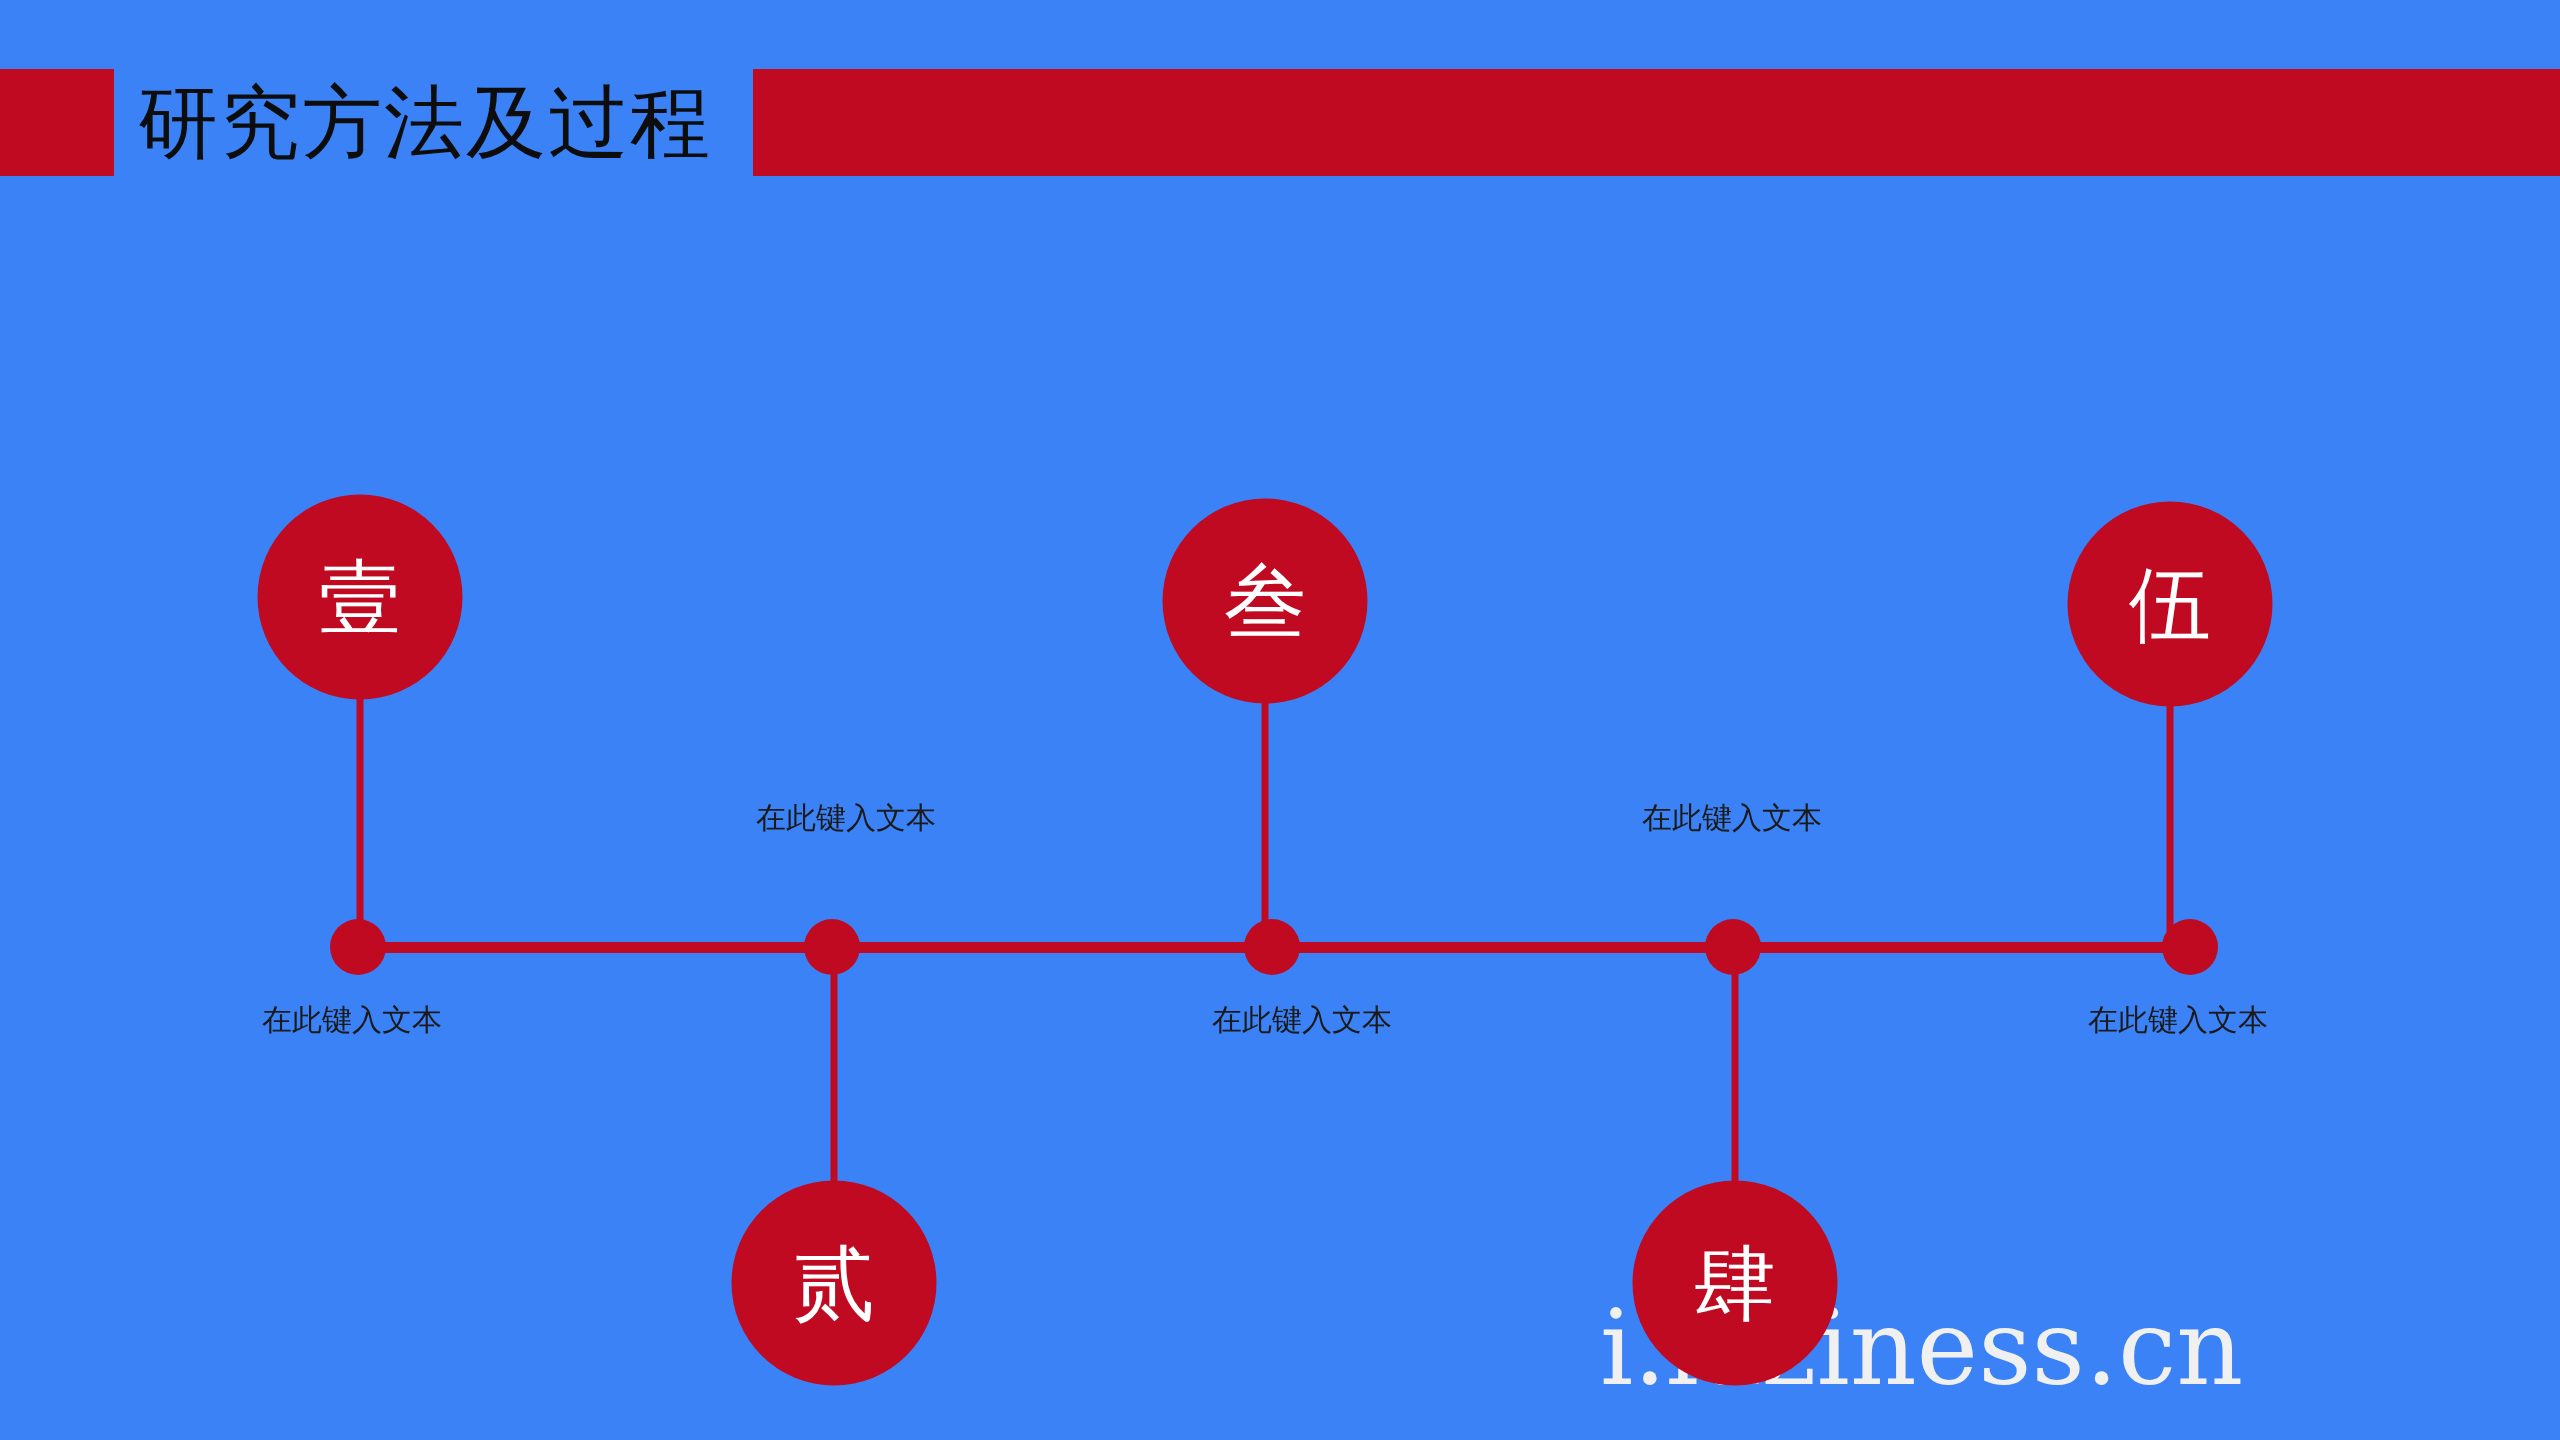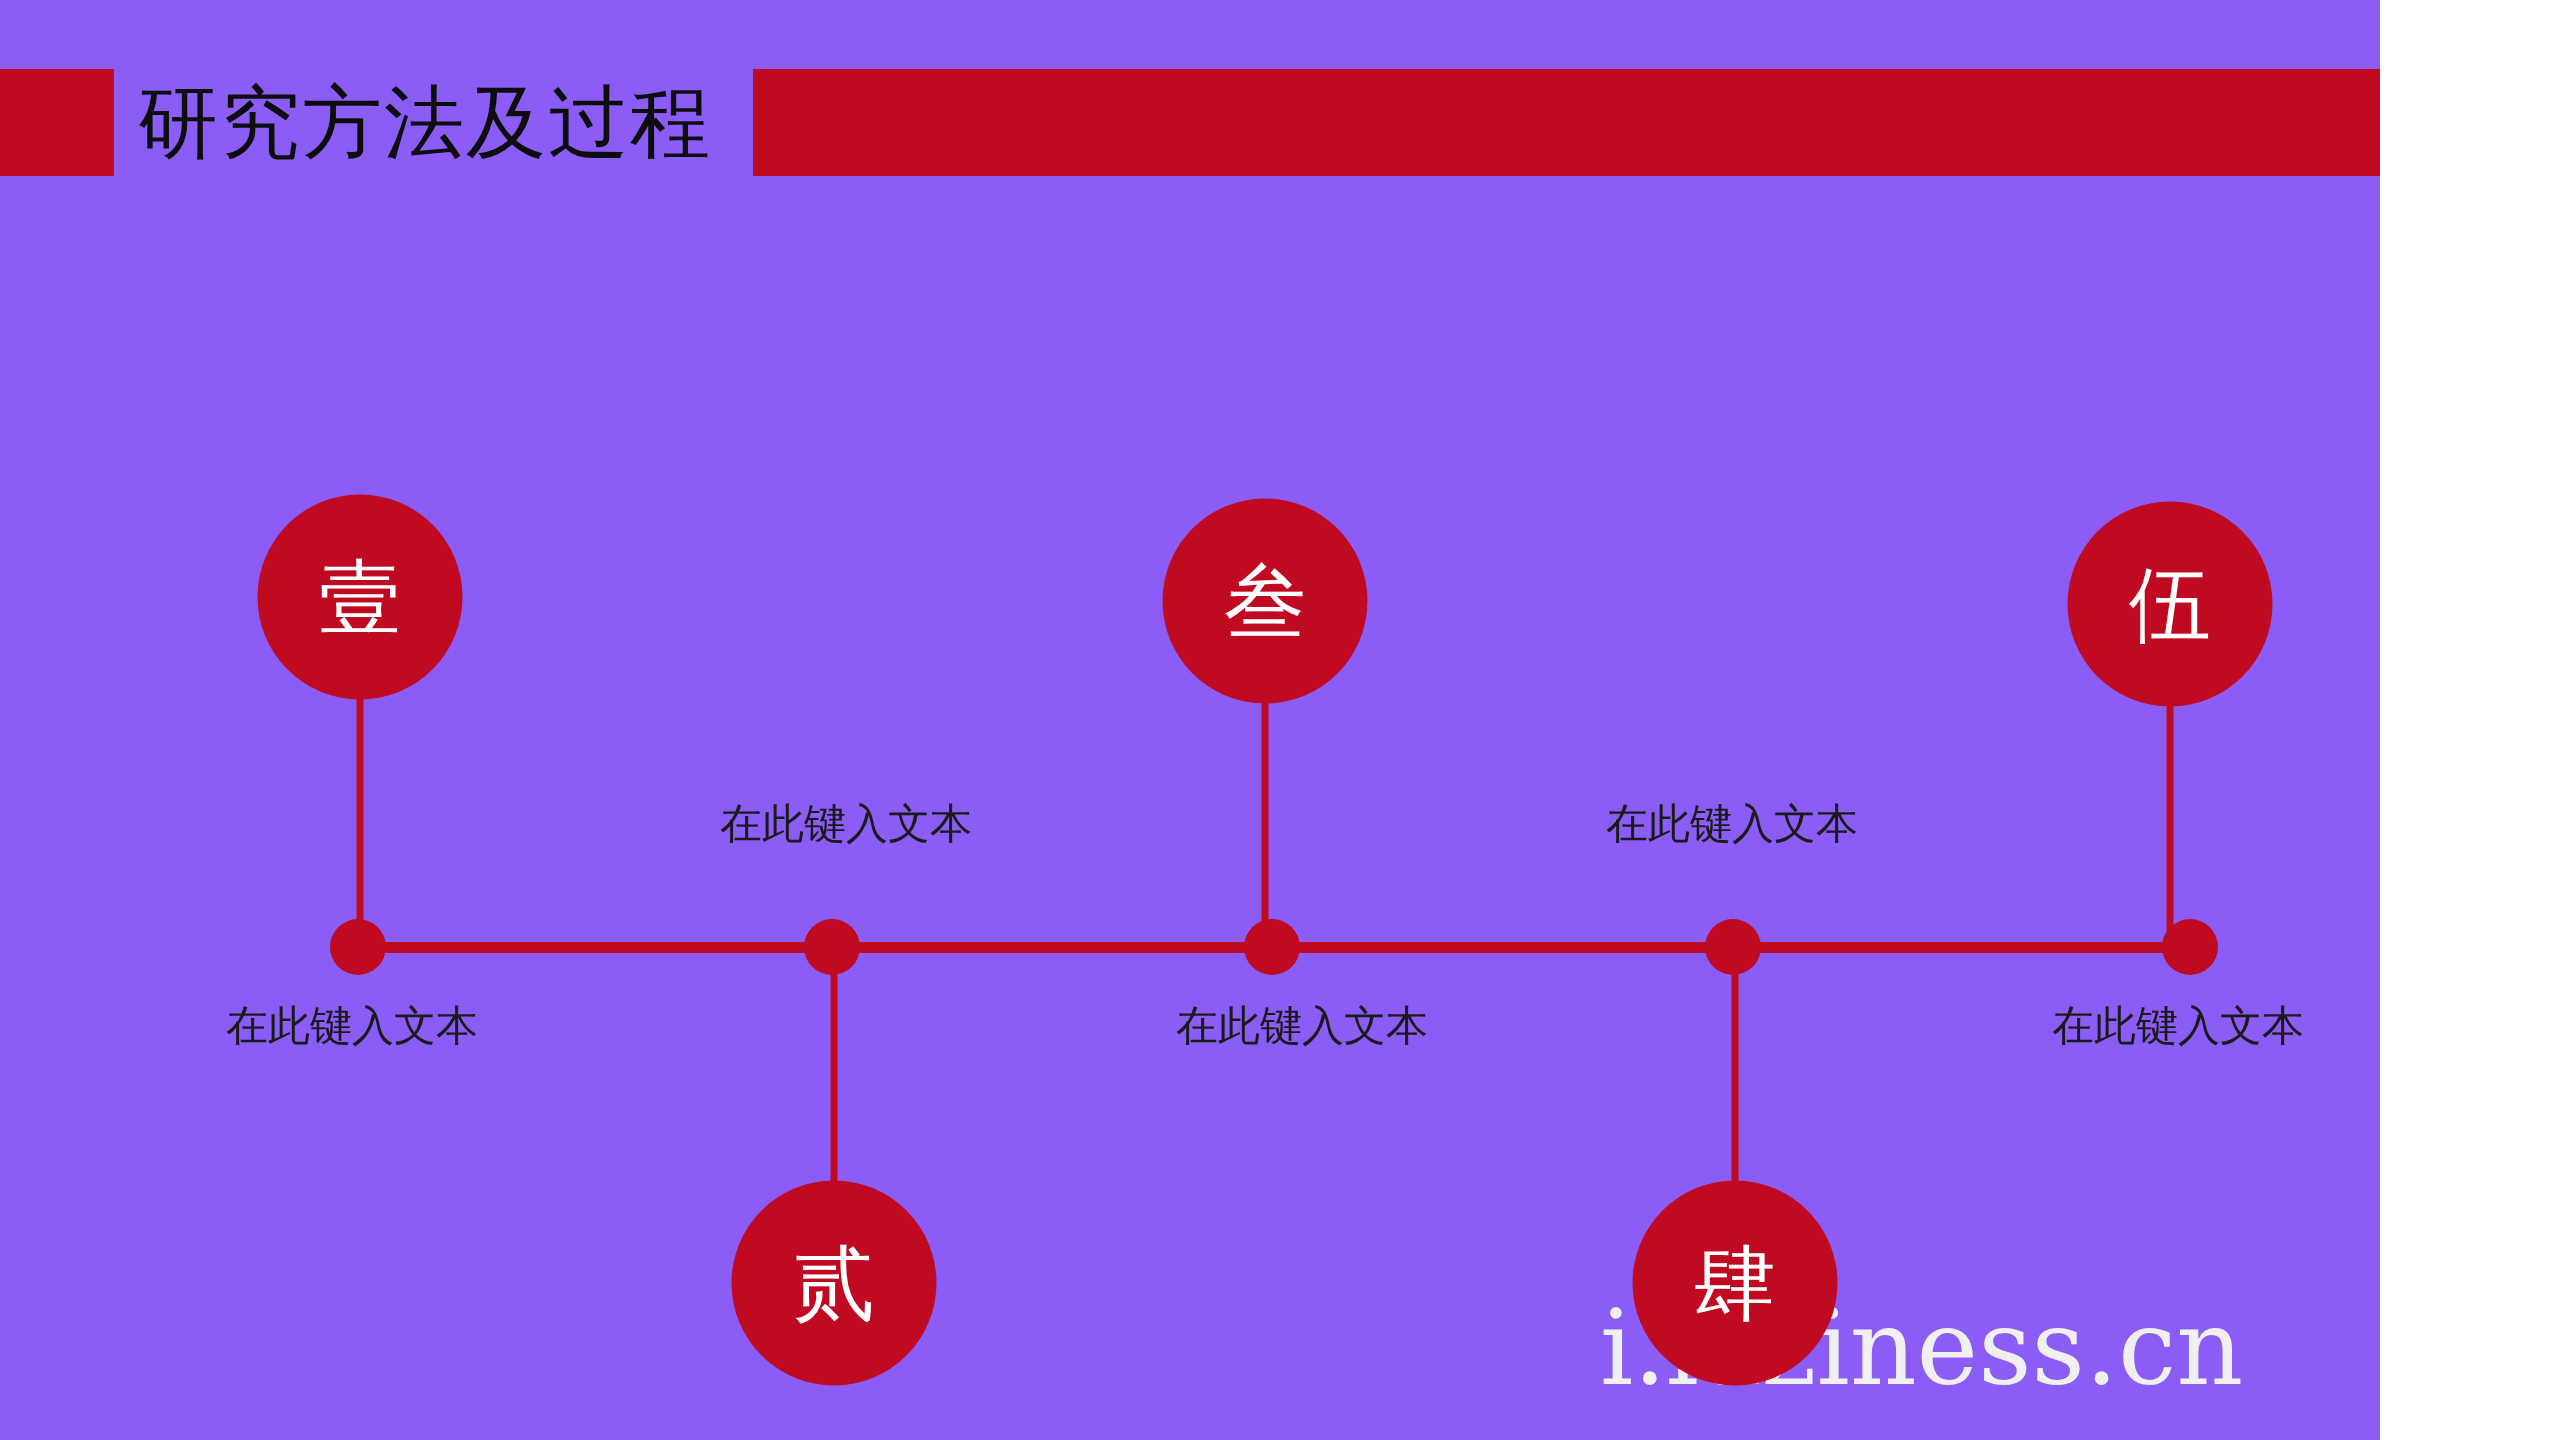--- a/index.html
+++ b/index.html
@@ -6,23 +6,23 @@
   html, body {
     margin: 0;
     padding: 0;
     background: #ffffff;
   }
   body {
     font-family: "DejaVu Sans", "Liberation Sans", sans-serif;
   }
   #slide {
     position: relative;
-    width: 2380px;
+    width: 2560px;
     height: 1440px;
-    background: #8b5cf6;
+    background: #3b82f6;
     overflow: hidden;
   }
 
   
   .title-band {
     position: absolute;
     left: 0;
     top: 69px;
     width: 2560px;
     height: 107px;
@@ -107,21 +107,21 @@
   .badge-label {
     color: #ffffff;
     font-size: 82px;
     line-height: 1;
     font-family: "DejaVu Sans", "Liberation Sans", sans-serif;
     letter-spacing: 0;
   }
   .node-caption {
     position: absolute;
     transform: translateX(-50%);
-    font-size: 42px;
+    font-size: 30px;
     line-height: 1;
     color: #1a1a1a;
     white-space: nowrap;
     font-family: Liberation Serif, serif;
     text-align: center;
   }
 </style>
 </head>
 <body style="background: rgb(255, 255, 255);">
 

